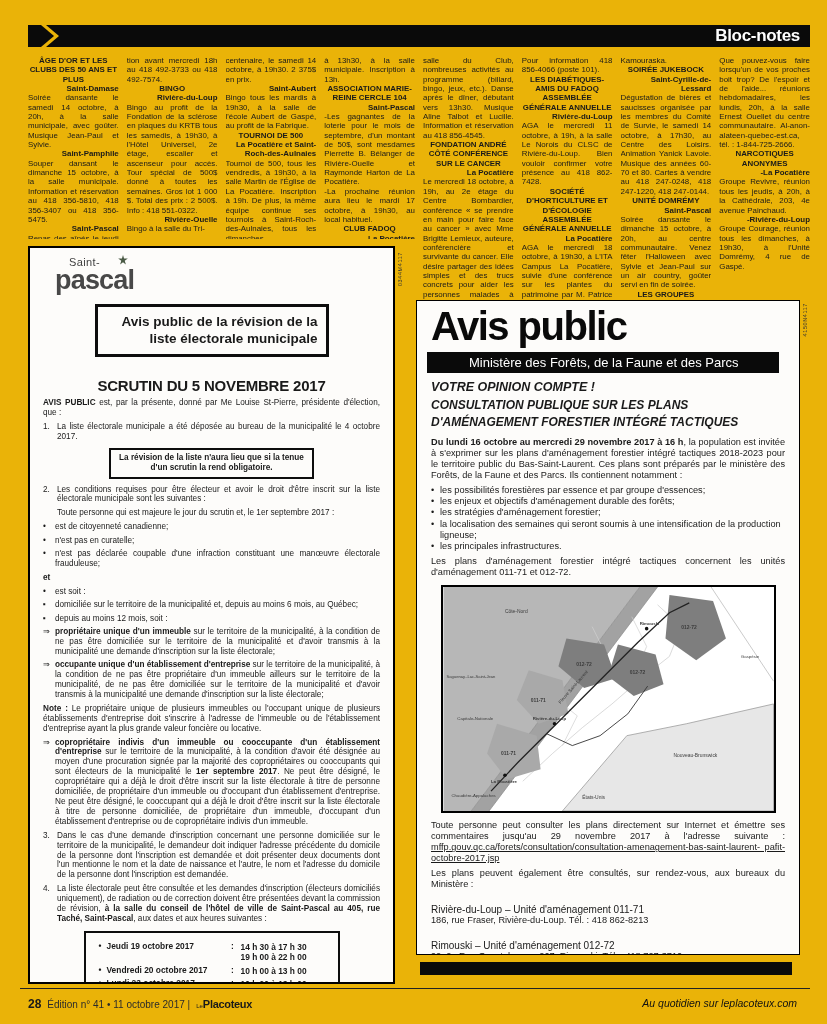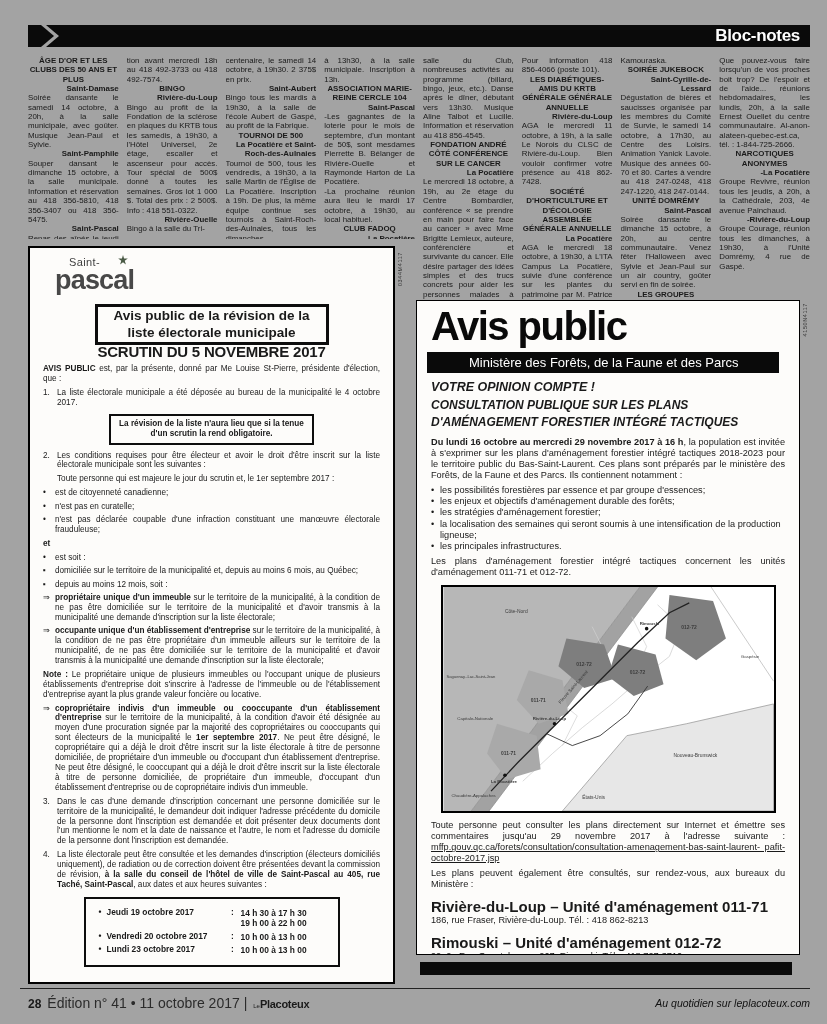--- a/index.html
+++ b/index.html
@@ -1,17 +1,17 @@
 <!DOCTYPE html>
 <html><head>
 <meta charset="utf-8">
 <style>
   *{margin:0;padding:0;box-sizing:border-box}
   html,body{width:827px;height:1024px;background:#e9e7e2;font-family:"Liberation Sans",sans-serif;color:#1a1a1a}
-  .page{position:absolute;left:0;top:0;width:827px;height:1024px;background:#a3a3a3;overflow:hidden}
+  .page{position:absolute;left:0;top:0;width:827px;height:1024px;background:#eab308;overflow:hidden}
   .b{font-weight:bold}
   .u{text-decoration:underline}
 
   
   .topbar{position:absolute;left:28px;top:25px;width:782px;height:22px;display:flex}
   .topbar .seg1{width:26px;background:#0a0a0a;clip-path:polygon(0 0,13px 0,26px 50%,13px 100%,0 100%)}
   .topbar .seg2{flex:1;margin-left:-8px;background:#0a0a0a;clip-path:polygon(0 0,100% 0,100% 100%,0 100%,13px 50%);
     display:flex;align-items:center;justify-content:flex-end;padding-right:10px}
   .topbar .title{color:#fff;font-weight:bold;font-size:17px;letter-spacing:-0.3px}
 
@@ -28,21 +28,21 @@
   #vid-left{left:397px;top:252px}
   #vid-right{left:802px;top:303px}
 
   
   .ln-box{position:absolute;left:28px;top:246px;width:367px;height:738px;border:2.5px solid #000;background:#fdfcfa;
     padding:6px 13px 0 13px;overflow:hidden;font-size:8.2px;line-height:9.9px}
   .sp-logo{height:50px;margin-left:12px;position:relative}
   .sp-line1{font-size:11px;color:#3f3f3f;letter-spacing:.4px;display:flex;align-items:flex-end;gap:16px;padding-left:14px}
   .sp-pascal{font-size:27px;font-weight:bold;color:#484848;letter-spacing:-.8px;line-height:24px}
   .sp-icon{width:14px;height:14px}
-  .ln-titlebox{width:234px;margin:0 auto 2px;border:3px solid #0d0d0d;padding:1px 8px;text-align:center;
+  .ln-titlebox{width:234px;margin:0 auto 24px;border:3px solid #0d0d0d;padding:7px 8px;text-align:right;
     font-size:13.5px;font-weight:bold;line-height:16.5px}
   .ln-heading{text-align:center;font-size:15px;font-weight:bold;margin:2px 0 7px;letter-spacing:-.2px}
   .ln-para{margin:4px 0;text-align:justify}
   .ln-innerbox{width:205px;margin:6px auto;border:2px solid #0d0d0d;padding:3px 6px;text-align:center;font-weight:bold;line-height:10.5px}
   .ln-numitem{display:flex;margin:4px 0}
   .ln-numitem .num{flex:none;width:14px}
   .ln-numitem .body{flex:1;text-align:justify}
   .lvl1{margin-left:14px}
   .lvl2{margin-left:27px}
   .lvl3{}
@@ -61,32 +61,32 @@
     padding:2px 14px 0 14px;overflow:hidden}
   .rn-title{font-size:40px;font-weight:bold;letter-spacing:-1.5px;line-height:46px;color:#0a0a0a}
   .rn-bar{background:#0a0a0a;color:#fff;font-size:13px;height:21px;line-height:21px;padding-left:42px;
     width:352px;margin:3px 0 7px -4px;white-space:nowrap;overflow:hidden}
   .rn-slogan{font-weight:bold;font-style:italic;font-size:12.5px;margin:5px 0 3px}
   .rn-heading{font-weight:bold;font-style:italic;font-size:12px;line-height:16.5px;margin:3px 0 7px}
   .rn-p{font-size:9.2px;line-height:11px;margin:4px 0;text-align:justify}
   .rn-bullet{display:flex;font-size:9.2px;line-height:11.2px}
   .rn-bullet .mk{flex:none;width:9px}
   .mapwrap{width:335px;margin:7px auto;border:2px solid #000;font-size:0;background:#fff}
-  .rn-office-name{font-weight:bold;font-size:15px;margin-top:8px}
+  .rn-office-name{font-weight:normal;font-size:10px;margin-top:14px}
   .rn-office-addr{font-size:9.2px;line-height:10.5px}
 
   
   .bottom-bar{position:absolute;left:420px;top:962px;width:372px;height:13px;background:#0a0a0a}
   .footer-rule{position:absolute;left:20px;top:988px;width:790px;border-top:1.5px solid #222}
   .footer-left{position:absolute;left:28px;top:994px;display:flex;align-items:baseline;gap:6px}
   .footer-left .pn{font-weight:bold;font-size:12px}
-  .footer-left .ed{font-size:14px;color:#2b2b2b}
+  .footer-left .ed{font-size:10px;color:#2b2b2b}
   .footer-left .brand-sm{font-size:6px}
   .footer-left .brand{font-weight:bold;font-size:11px;letter-spacing:-.3px}
-  .footer-right{position:absolute;right:17px;top:997px;font-style:italic;font-size:10.5px;color:#111}
+  .footer-right{position:absolute;right:30px;top:997px;font-style:italic;font-size:10.5px;color:#111}
 
   
   .mt{font-family:"Liberation Sans",sans-serif;fill:#3c3c3c}
 </style>
 </head>
 <body>
 
 <div class="page">
 
   <div class="topbar">
@@ -132,21 +132,21 @@
         <div class="bn-p">La Pocatière</div>
       </div>
       <div class="bn-col bn-tall">
         <div class="bn-b">salle du Club, nombreuses activités au programme (billard, bingo, jeux, etc.). Danse après le dîner, débutant vers 13h30. Musique Aline Talbot et Lucille. Information et réservation au 418 856-4545.</div>
         <div class="bn-h">FONDATION ANDRÉ CÔTÉ CONFÉRENCE SUR LE CANCER</div>
         <div class="bn-p">La Pocatière</div>
         <div class="bn-b">Le mercredi 18 octobre, à 19h, au 2e étage du Centre Bombardier, conférence « se prendre en main pour faire face au cancer » avec Mme Brigitte Lemieux, auteure, conférencière et survivante du cancer. Elle désire partager des idées simples et des trucs concrets pour aider les personnes malades à traverser cette épreuve avec espoir et confiance.</div>
       </div>
       <div class="bn-col bn-tall">
         <div class="bn-b">Pour information 418 856-4066 (poste 101).</div>
-        <div class="bn-h">LES DIABÉTIQUES-AMIS DU KRTB GÉNÉRALE GÉNÉRALE ANNUELLE</div>
+        <div class="bn-h">LES DIABÉTIQUES-AMIS DU FADOQ ASSEMBLÉE GÉNÉRALE ANNUELLE</div>
         <div class="bn-p">Rivière-du-Loup</div>
         <div class="bn-b">AGA le mercredi 11 octobre, à 19h, à la salle Le Norois du CLSC de Rivière-du-Loup. Bien vouloir confirmer votre présence au 418 862-7428.</div>
         <div class="bn-h">SOCIÉTÉ D'HORTICULTURE ET D'ÉCOLOGIE ASSEMBLÉE GÉNÉRALE ANNUELLE</div>
         <div class="bn-p">La Pocatière</div>
         <div class="bn-b">AGA le mercredi 18 octobre, à 19h30, à L'ITA Campus La Pocatière, suivie d'une conférence sur les plantes du patrimoine par M. Patrice Fortier de la Société des Plantes de</div>
       </div>
       <div class="bn-col bn-tall">
         <div class="bn-b">Kamouraska.</div>
         <div class="bn-h">SOIRÉE JUKEBOCK</div>
         <div class="bn-p">Saint-Cyrille-de-Lessard</div>

